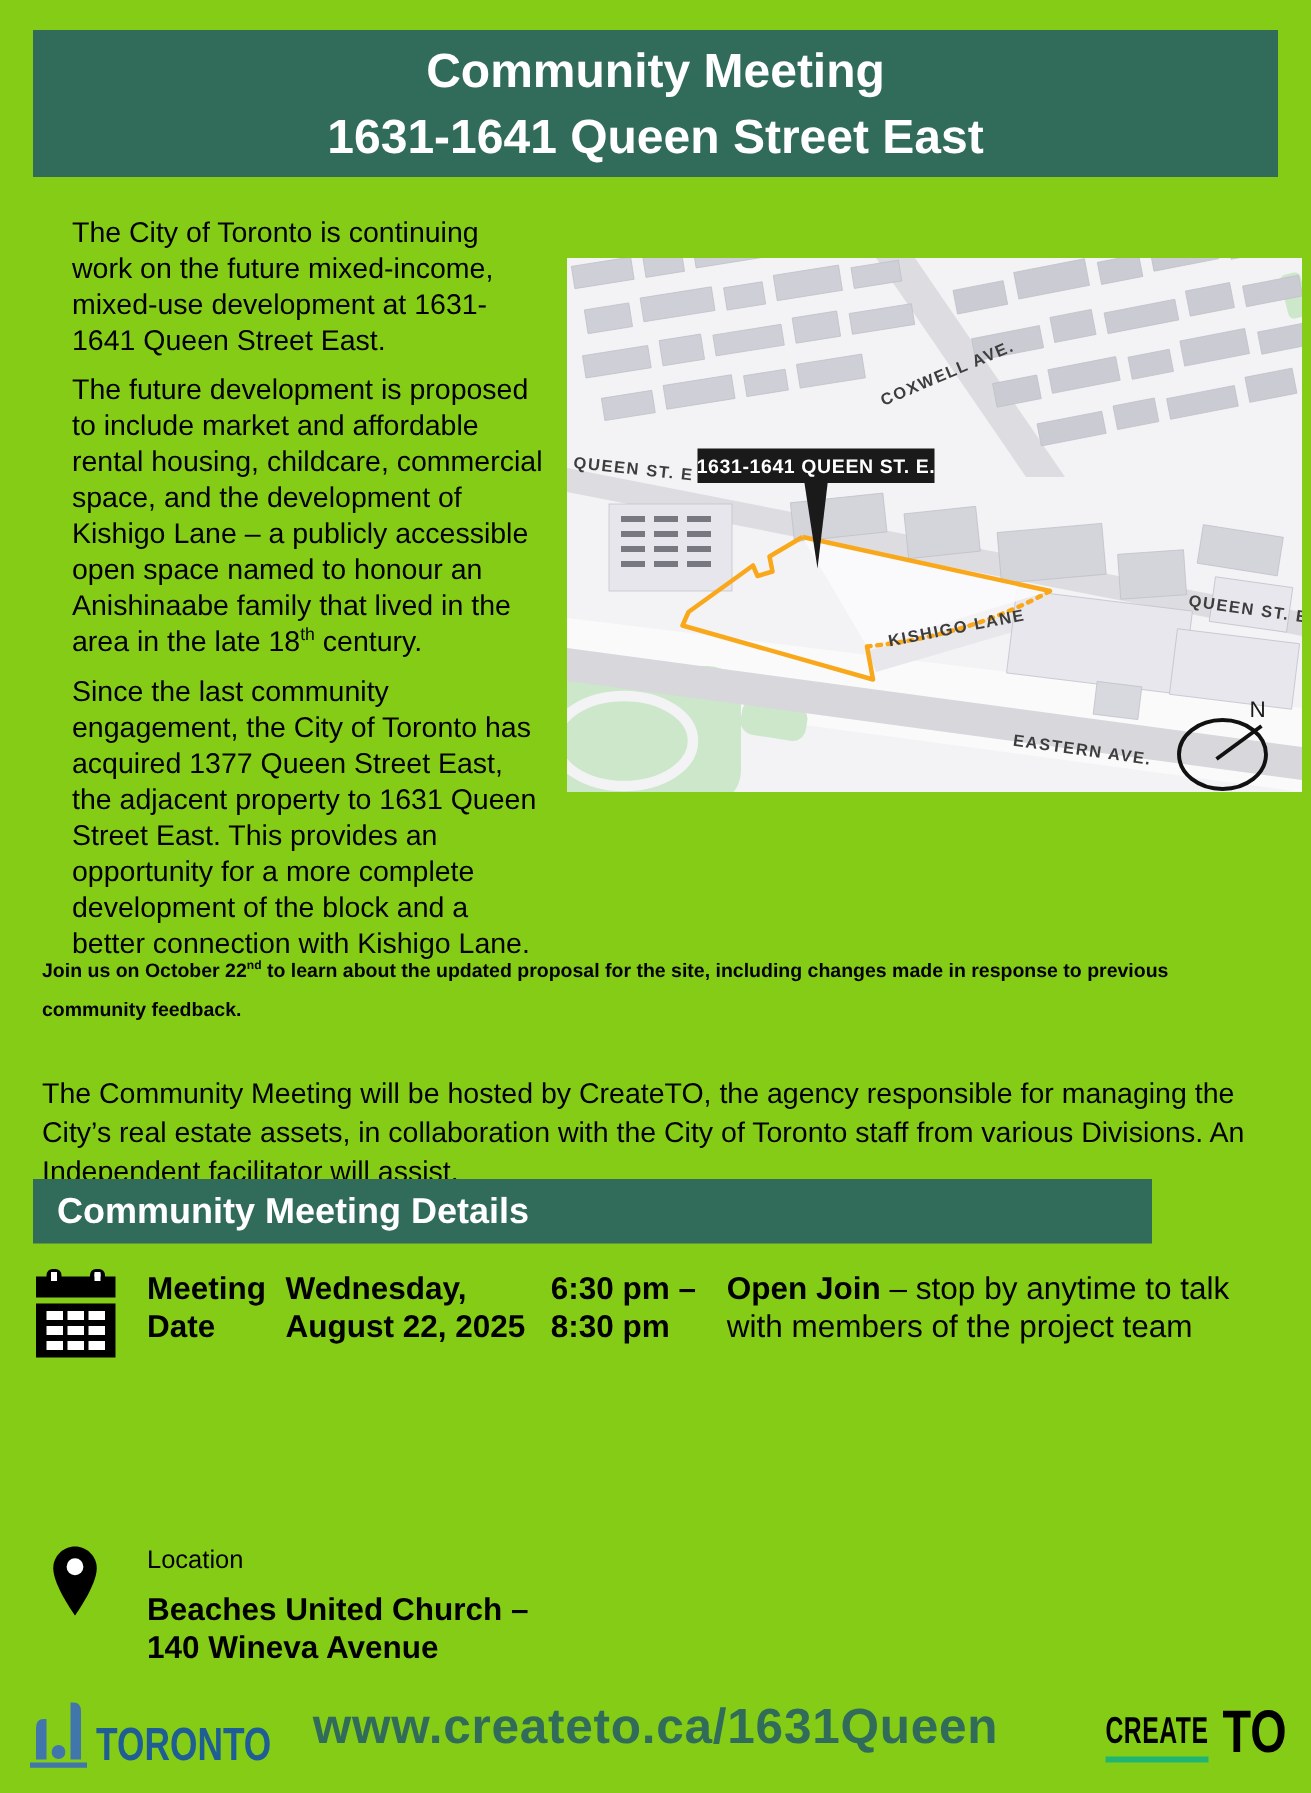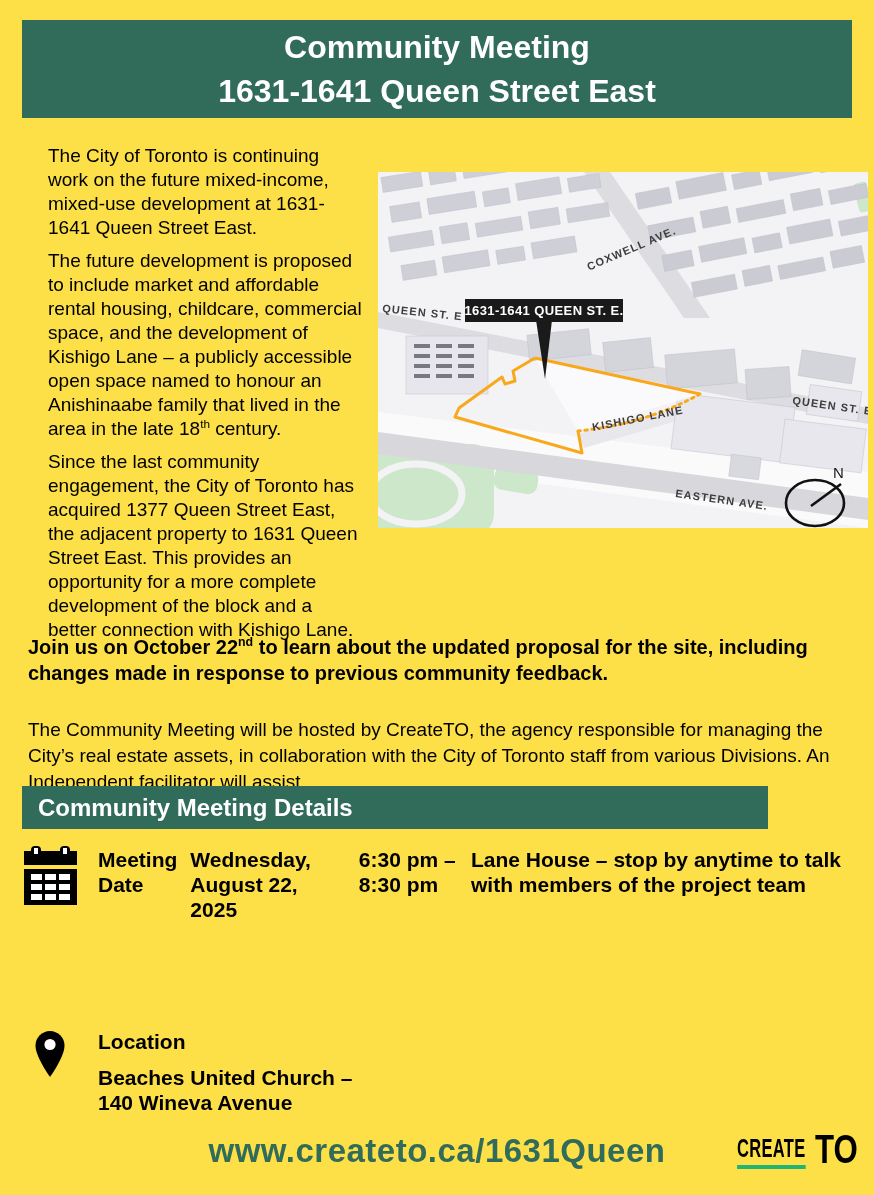--- a/index.html
+++ b/index.html
@@ -1,63 +1,63 @@
 <!DOCTYPE html>
 <html><head>
 <meta charset="utf-8">
 <style>
   * { margin:0; padding:0; box-sizing:border-box; }
   html,body { background:#ffffff; }
   body { font-family:"Liberation Sans", sans-serif; color:#000; }
-  .page { position:relative; width:874px; height:1195px; background:#fde047; overflow:hidden; margin:0 auto; }
+  .page { position:relative; width:874px; height:1195px; background:#84cc16; overflow:hidden; margin:0 auto; }
 
   
   .banner-main {
     position:absolute; left:22px; top:20px; width:830px; height:98px;
     background:#316B5A; color:#fff; text-align:center;
     display:flex; flex-direction:column; justify-content:center; gap:4px;
   }
   .banner-main .l1, .banner-main .l2 { font-size:32px; font-weight:bold; line-height:40px; }
   .banner-sub {
     position:absolute; left:22px; top:786px; width:746px; height:43px;
     background:#316B5A; color:#fff; display:flex; align-items:center; padding-left:16px;
   }
   .banner-sub .t { font-size:24px; font-weight:bold; }
 
   
   .intro { position:absolute; left:28px; top:144px; width:334px; font-size:19px; line-height:24px; }
   .intro p { margin-bottom:9px;margin-left:20px; }
   sup.sp { font-size:0.62em; vertical-align:super; line-height:0; }
 
   
-  .join { position:absolute; left:28px; top:634px; width:820px; font-size:20px; font-weight:bold; line-height:26px; }
+  .join { position:absolute; left:28px; top:634px; width:820px; font-size:13px; font-weight:bold; line-height:26px; }
   .hosted { position:absolute; left:28px; top:717px; width:820px; font-size:19px; line-height:26px; }
 
   
   .map-wrap { position:absolute; left:378px; top:172px; width:490px; height:356px; }
   .map-wrap svg { display:block; }
 
   
   .cal-icon { position:absolute; left:24px; top:846px; }
   .meeting { position:absolute; left:98px; top:847px; width:760px; display:flex; flex-direction:row; gap:13px; }
   .meeting .row { font-size:21px; font-weight:bold; line-height:25px; }
-  .meeting .row .reg { font-weight:bold; }
+  .meeting .row .reg { font-weight:normal; }
 
   .pin-icon { position:absolute; left:34px; top:1030px; }
   .loc { position:absolute; left:98px; top:1030px; width:500px; display:flex; flex-direction:column; gap:11px; }
-  .loc .h { font-size:21px; font-weight:bold; }
+  .loc .h { font-size:17px; font-weight:normal; }
   .loc .addr { font-size:21px; font-weight:bold; line-height:25px; }
 
   
   .toronto-logo { position:absolute; left:16px; top:1128px; width:170px; height:56px; }
   .site-url {
     position:absolute; left:190px; right:190px; top:1132px; text-align:center;
     font-size:33px; font-weight:bold; color:#316B5A; letter-spacing:0.5px;
   }
-  .createto-logo { position:absolute; right:12px; top:1130px; width:125px; height:50px; display:flex; align-items:flex-start; }
+  .createto-logo { position:absolute; right:12px; top:1130px; width:125px; height:50px; display:flex; align-items:center; }
   .createto-logo .create {
     display:inline-block; font-weight:bold; font-size:25px; line-height:25px;
     transform:scaleX(0.66); transform-origin:left top;
     border-bottom:4px solid #21B573; padding-bottom:4px; margin-top:6px; letter-spacing:0.5px;
   }
   .createto-logo .to {
     display:inline-block; font-weight:bold; font-size:40px; line-height:38px;
     transform:scaleX(0.78); transform-origin:left top; margin-left:-26px;
   }
 
@@ -240,38 +240,49 @@
           <rect x="21" y="48" width="11" height="6"></rect>
           <rect x="35" y="48" width="11" height="6"></rect>
       </g>
     </svg>
   </div>
 
   <div class="meeting">
     <div class="row">Meeting Date</div>
     <div class="row">Wednesday, August 22, 2025</div>
     <div class="row">6:30 pm – 8:30 pm</div>
-    <div class="row"><span>Lane House</span><span class="reg"> – stop by anytime to talk with members of the project team</span></div>
+    <div class="row"><span>Open Join</span><span class="reg"> – stop by anytime to talk with members of the project team</span></div>
   </div>
 
   <div class="pin-icon">
     <svg width="32" height="48" viewBox="0 0 32 48">
       <path d="M16,1 C8,1 1.5,7.5 1.5,15.5 C1.5,27 16,47 16,47 C16,47 30.5,27 30.5,15.5 C30.5,7.5 24,1 16,1 Z" fill="#000"></path>
       <circle cx="16" cy="14.5" r="5.6" fill="#fff"></circle>
     </svg>
   </div>
 
   <div class="loc">
     <div class="h">Location</div>
     <div class="addr">
       <div>Beaches United Church –</div>
       <div>140 Wineva Avenue</div>
     </div>
   </div>
 
+  <div class="toronto-logo">
+    <svg width="170" height="56" viewBox="0 0 170 56">
+      <g fill="#4076AC">
+        <rect x="4" y="47" width="38" height="3.5"></rect>
+        <path d="M8,45 V24 q0,-6 5,-6 l2,0 V45 Z"></path>
+        <path d="M38,45 V13 q0,-6 -5,-6 l-2,0 V45 Z"></path>
+        <circle cx="23" cy="40" r="4.6"></circle>
+      </g>
+      <text transform="translate(48 45) scale(0.76 1)" font-size="31" font-weight="bold" fill="#1F5E94">TORONTO</text>
+    </svg>
+  </div>
 
   <div class="site-url">www.createto.ca/1631Queen</div>
 
   <div class="createto-logo">
     <span class="create">CREATE</span>
     <span class="to">TO</span>
   </div>
 
 </div>
 

